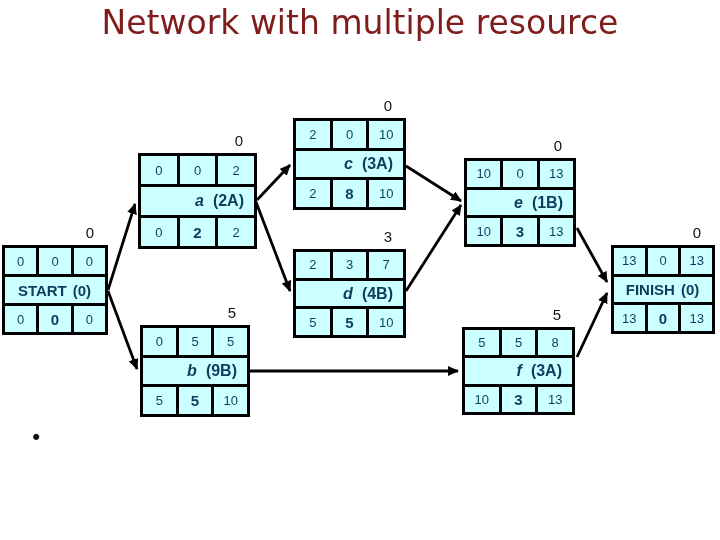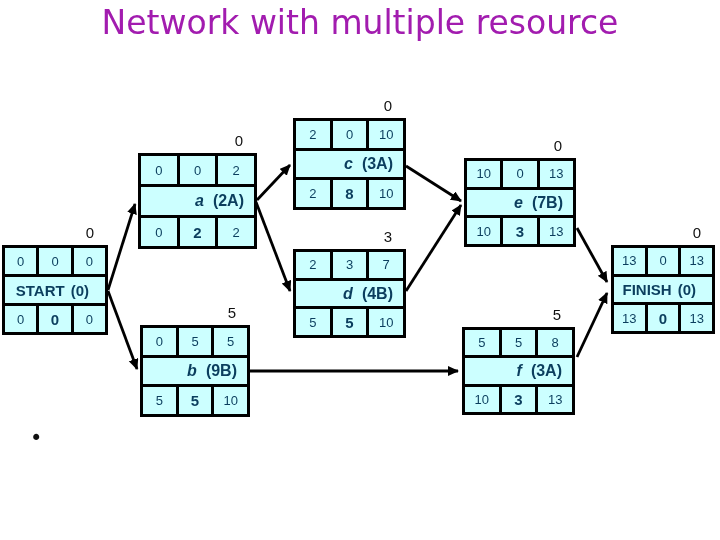--- a/index.html
+++ b/index.html
@@ -3,21 +3,21 @@
 <meta charset="utf-8">
 <style>
   html,body{margin:0;padding:0;}
   body{
     width:720px;height:540px;position:relative;background:#ffffff;
     font-family:"Liberation Sans",sans-serif;overflow:hidden;
   }
   .title{
     position:absolute;top:2px;left:0;right:0;text-align:center;
     font-family:"DejaVu Sans",sans-serif;font-size:33px;line-height:1.26;
-    color:#a21caf;font-weight:500;
+    color:#7f1d1d;font-weight:500;
   }
   .diagram{position:absolute;inset:0;}
   svg.edges{position:absolute;left:0;top:0;width:720px;height:540px;pointer-events:none;}
   svg.edges line{stroke:#000;stroke-width:2.8;}
   .node{position:absolute;}
   .ngrid{
     position:absolute;inset:0;background:#000;padding:3px;
     display:flex;flex-direction:column;gap:3px;box-sizing:border-box;
   }
   .nrow{flex:1;display:flex;gap:3px;min-height:0;}
@@ -25,21 +25,21 @@
     flex:1;background:#ccffff;display:flex;align-items:center;justify-content:center;
     font-size:13px;color:#0b3e5e;
   }
   .nrow.bottom .ncell:nth-child(2){font-weight:bold;font-size:15px;}
   .nlabel{
     flex:1;background:#ccffff;display:flex;align-items:center;
     justify-content:flex-end;padding-right:10px;gap:9px;
     font-weight:bold;font-size:16px;color:#0b3e5e;box-sizing:border-box;
   }
   .nlabel .nm{font-style:italic;}
-  .node.center .nlabel{padding-right:16px;gap:6px;}
+  .node.center .nlabel{justify-content:center;padding-right:1px;gap:6px;}
   .node.center .nlabel .nm{font-style:normal;font-size:15px;}
   .node.center .nlabel .pr{font-size:15px;}
   .slack{
     position:absolute;top:-21px;right:14px;
     font-size:15px;color:#111111;
   }
   .bullet-line{
     position:absolute;left:30px;top:426px;display:flex;gap:21px;align-items:baseline;
     font-family:"DejaVu Sans",sans-serif;font-size:21px;color:#111111;
   }
@@ -169,21 +169,21 @@
       <div class="node" style="left: 464px; top: 158px; width: 112px; height: 89px;">
     <div class="slack">0</div>
     <div class="ngrid">
       <div class="nrow top">
         <div class="ncell">10</div>
         <div class="ncell">0</div>
         <div class="ncell">13</div>
       </div>
       <div class="nlabel">
         <span class="nm">e</span>
-        <span class="pr">(7B)</span>
+        <span class="pr">(1B)</span>
       </div>
       <div class="nrow bottom">
         <div class="ncell">10</div>
         <div class="ncell">3</div>
         <div class="ncell">13</div>
       </div>
     </div>
   </div>
       <div class="node" style="left: 462px; top: 327px; width: 113px; height: 88px;">
     <div class="slack">5</div>

